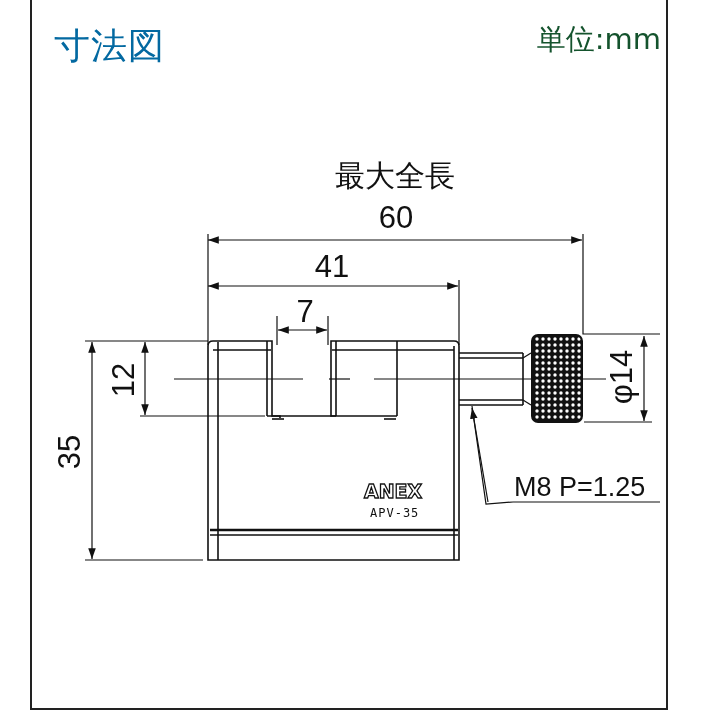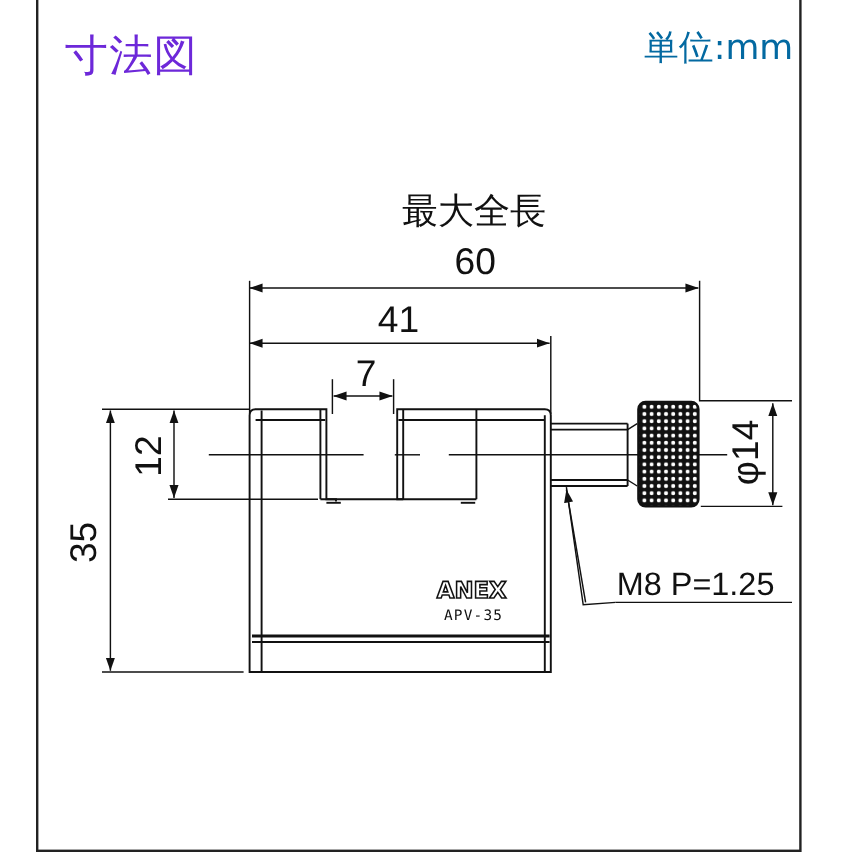--- a/index.html
+++ b/index.html
@@ -2,25 +2,25 @@
 <html><head>
 <meta charset="utf-8">
 <style>
   html, body { margin: 0; padding: 0; background: #ffffff; }
   body { width: 713px; height: 713px; position: relative; overflow: hidden; font-family: "DejaVu Sans", sans-serif; }
   .frame {
     position: absolute; left: 30px; top: -2px; width: 638px; height: 712px;
     border: 2px solid #222; box-sizing: border-box; background: #fff;
   }
   .title {
-    position: absolute; left: 54px; top: 22px; font-size: 36px; color: #6d28d9;
+    position: absolute; left: 54px; top: 22px; font-size: 36px; color: #0369a1;
     font-family: "DejaVu Sans", sans-serif; letter-spacing: 1px;
   }
   .unit {
-    position: absolute; right: 52px; top: 20px; font-size: 29px; color: #0369a1;
+    position: absolute; right: 52px; top: 20px; font-size: 29px; color: #14532d;
     font-family: "DejaVu Sans", sans-serif;
   }
   svg { position: absolute; left: 0; top: 0; }
   .ln { stroke: #111; stroke-width: 1.6; fill: none; }
   .thin { stroke: #111; stroke-width: 1.2; fill: none; }
   .thick { stroke: #111; stroke-width: 2.4; fill: none; }
   .dim { font-family: "Liberation Sans", sans-serif; font-size: 31px; fill: #111; }
   .lbl { font-family: "DejaVu Sans", sans-serif; font-size: 30px; fill: #111; }
   .note { font-family: "Liberation Sans", sans-serif; font-size: 27px; fill: #111; }
   .brand { font-family: "DejaVu Sans", sans-serif; font-size: 19px; font-weight: bold; fill: #fff; stroke: #111; stroke-width: 1.3; letter-spacing: 0px; }

